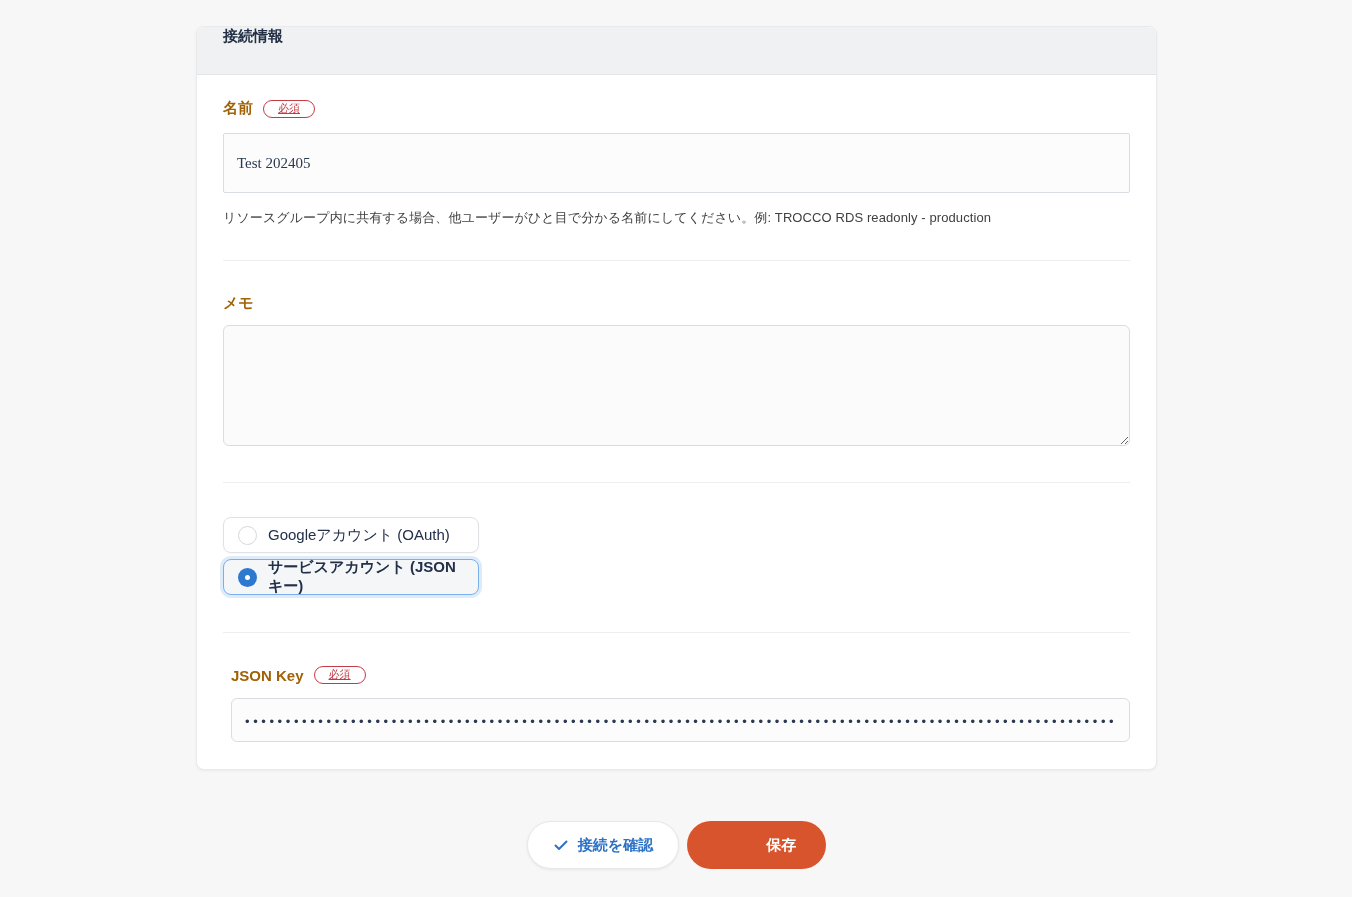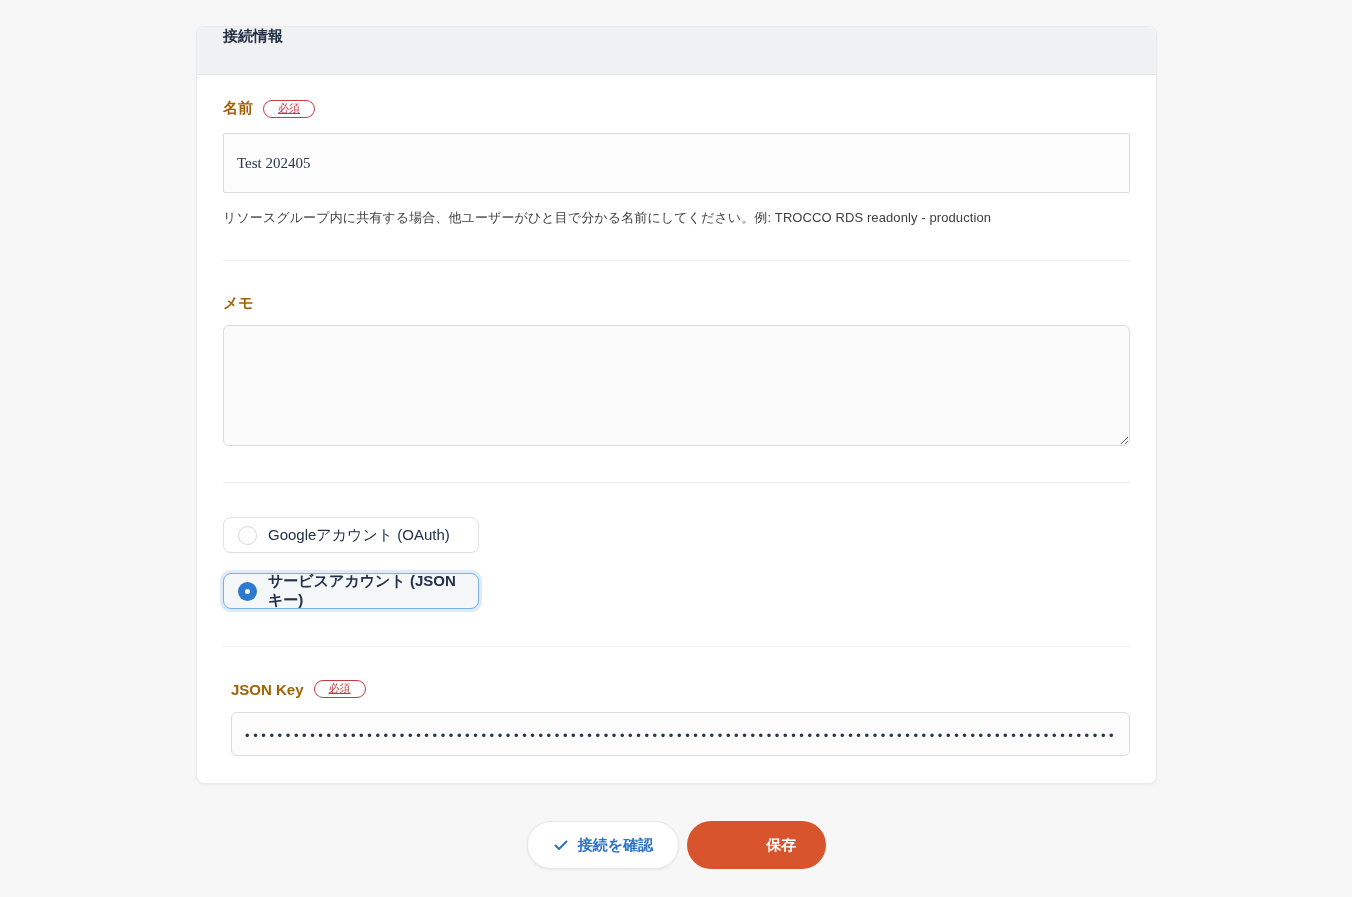--- a/index.html
+++ b/index.html
@@ -94,21 +94,21 @@
     border: 1px solid #dfe1e5;
     border-radius: 8px;
     background: #ffffff;
     display: flex;
     align-items: center;
     gap: 11px;
     padding: 0 14px;
     cursor: pointer;
     box-shadow: 0 1px 2px rgba(0,0,0,0.03);
   }
-  .radio-option + .radio-option { margin-top: 20px; }
+  .radio-option + .radio-option { margin-top: 6px; }
   .radio-option--selected {
     border: 1px solid #79b0ec;
     background: #f4f6f8;
     box-shadow: 0 0 0 3px rgba(121,176,236,0.25);
   }
   .radio-circle {
     width: 19px; height: 19px;
     border-radius: 50%;
     border: 1px solid #d5d8dd;
     background: #ffffff;

